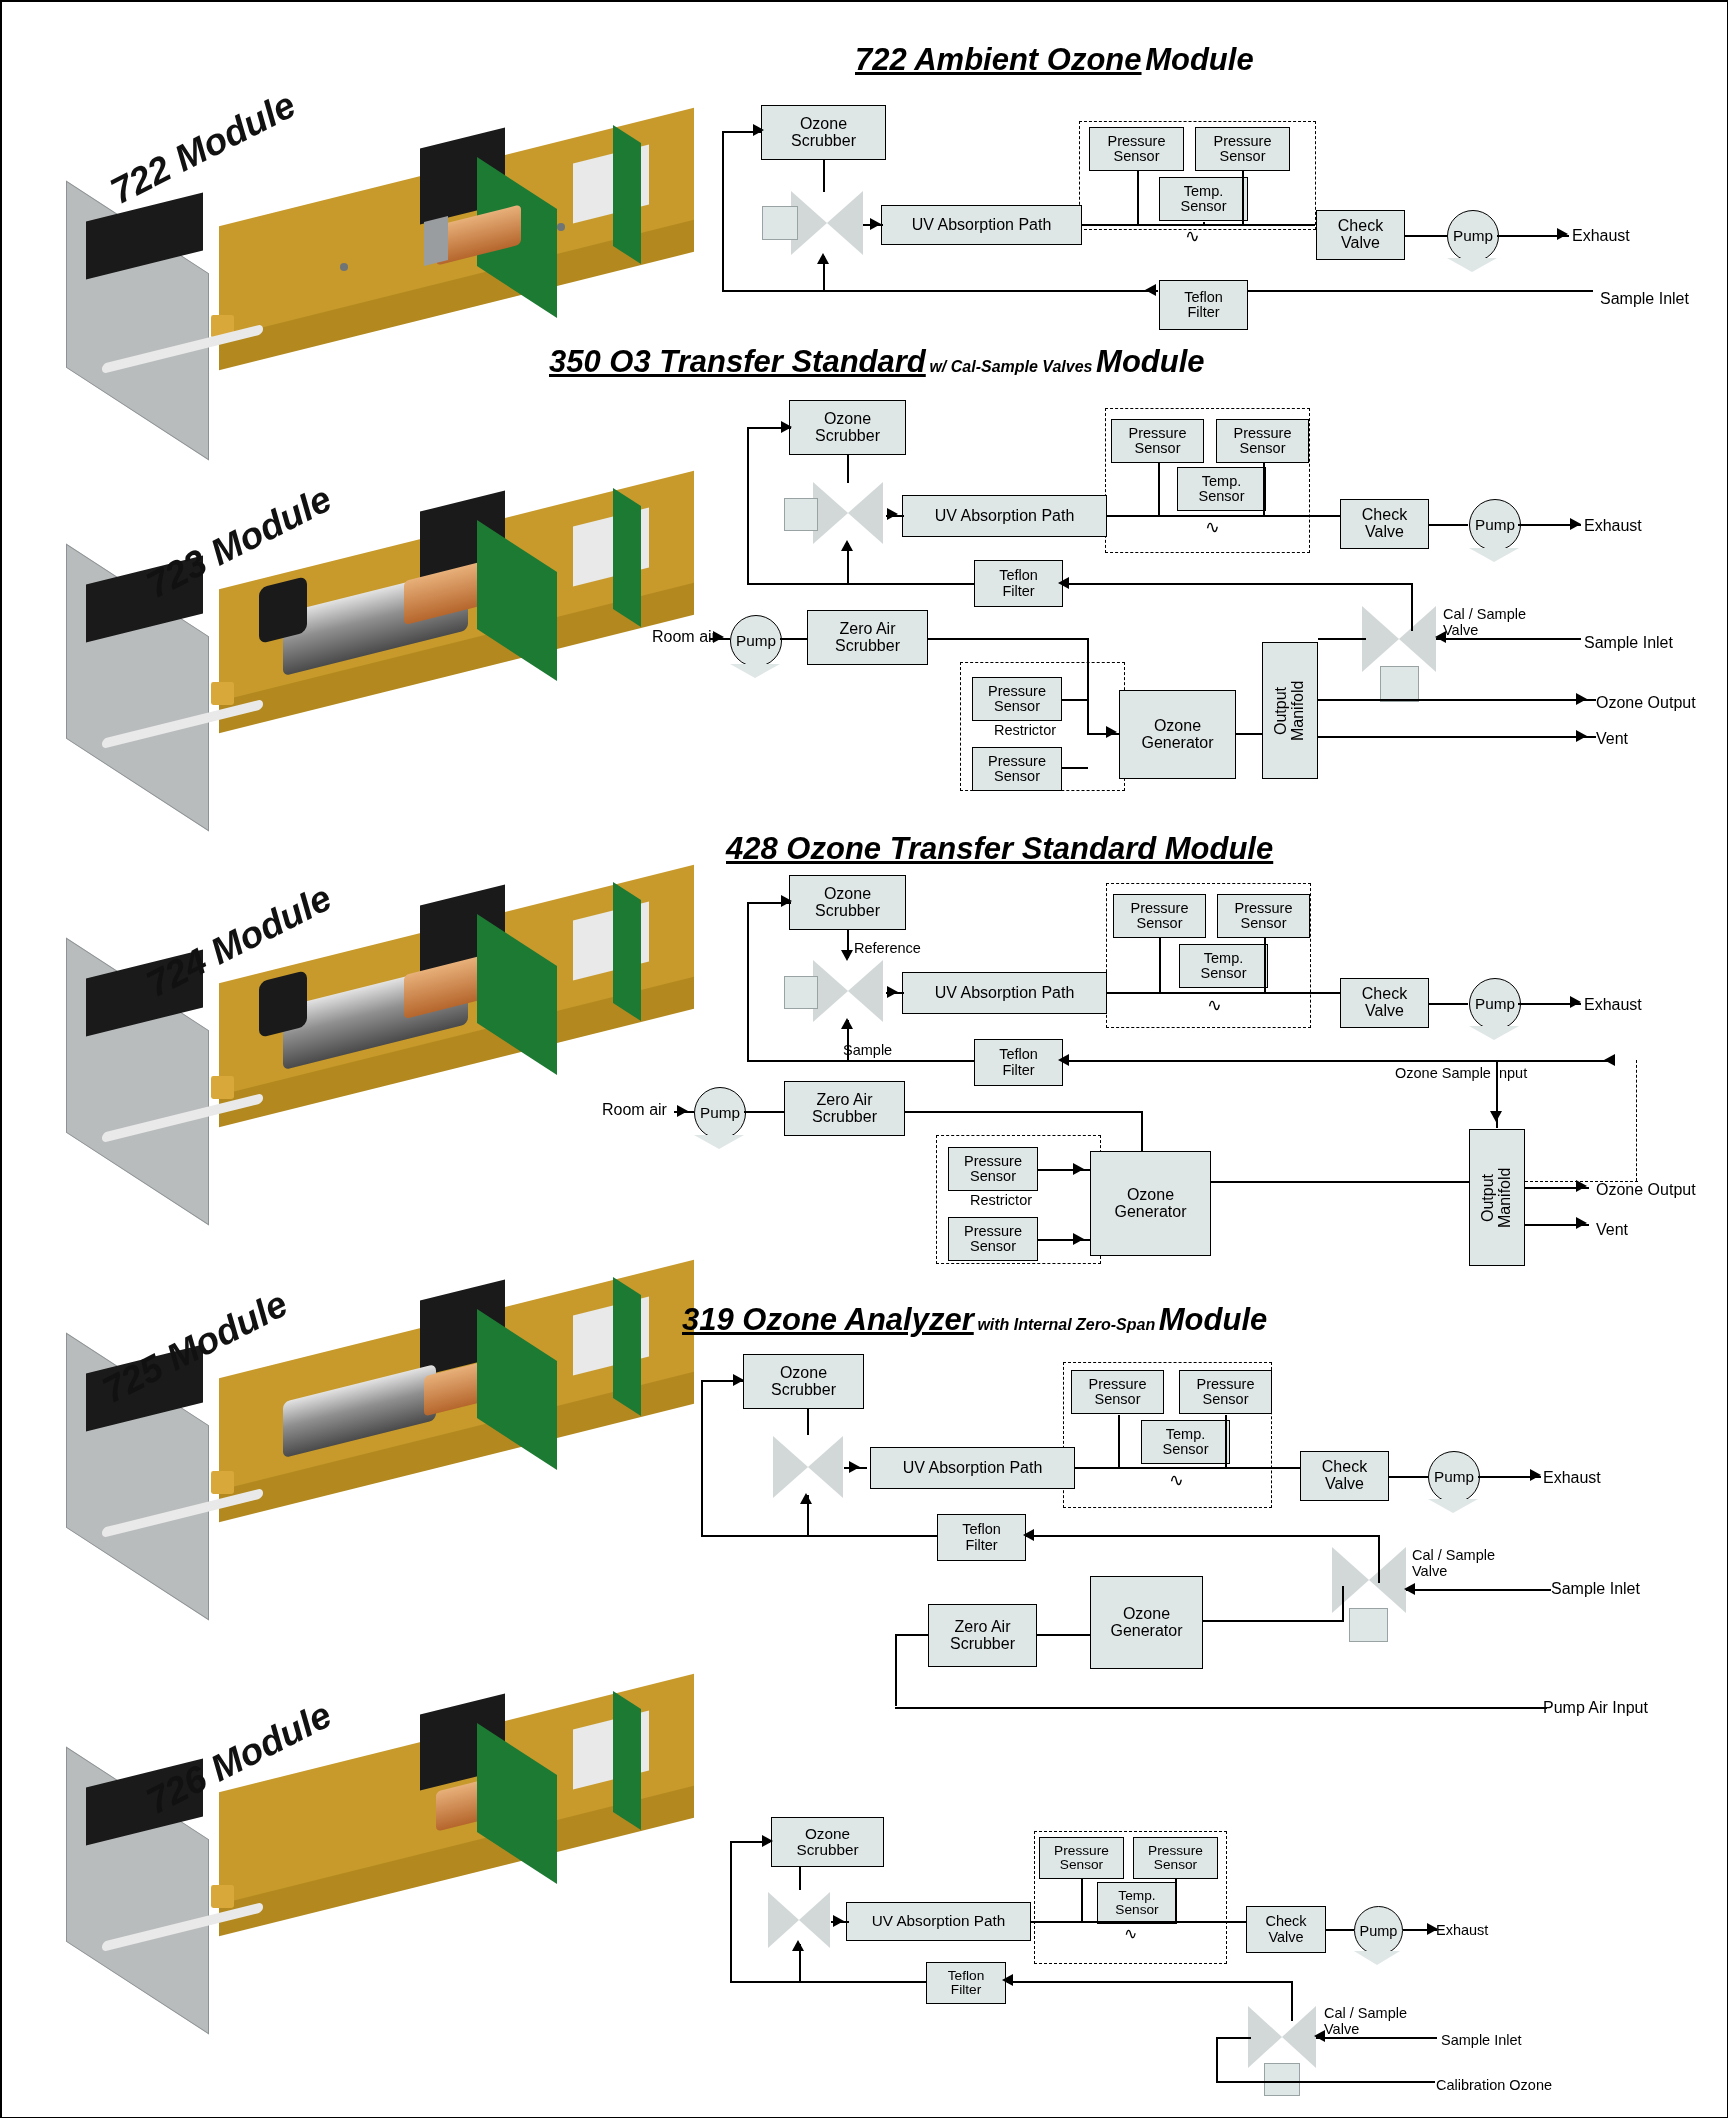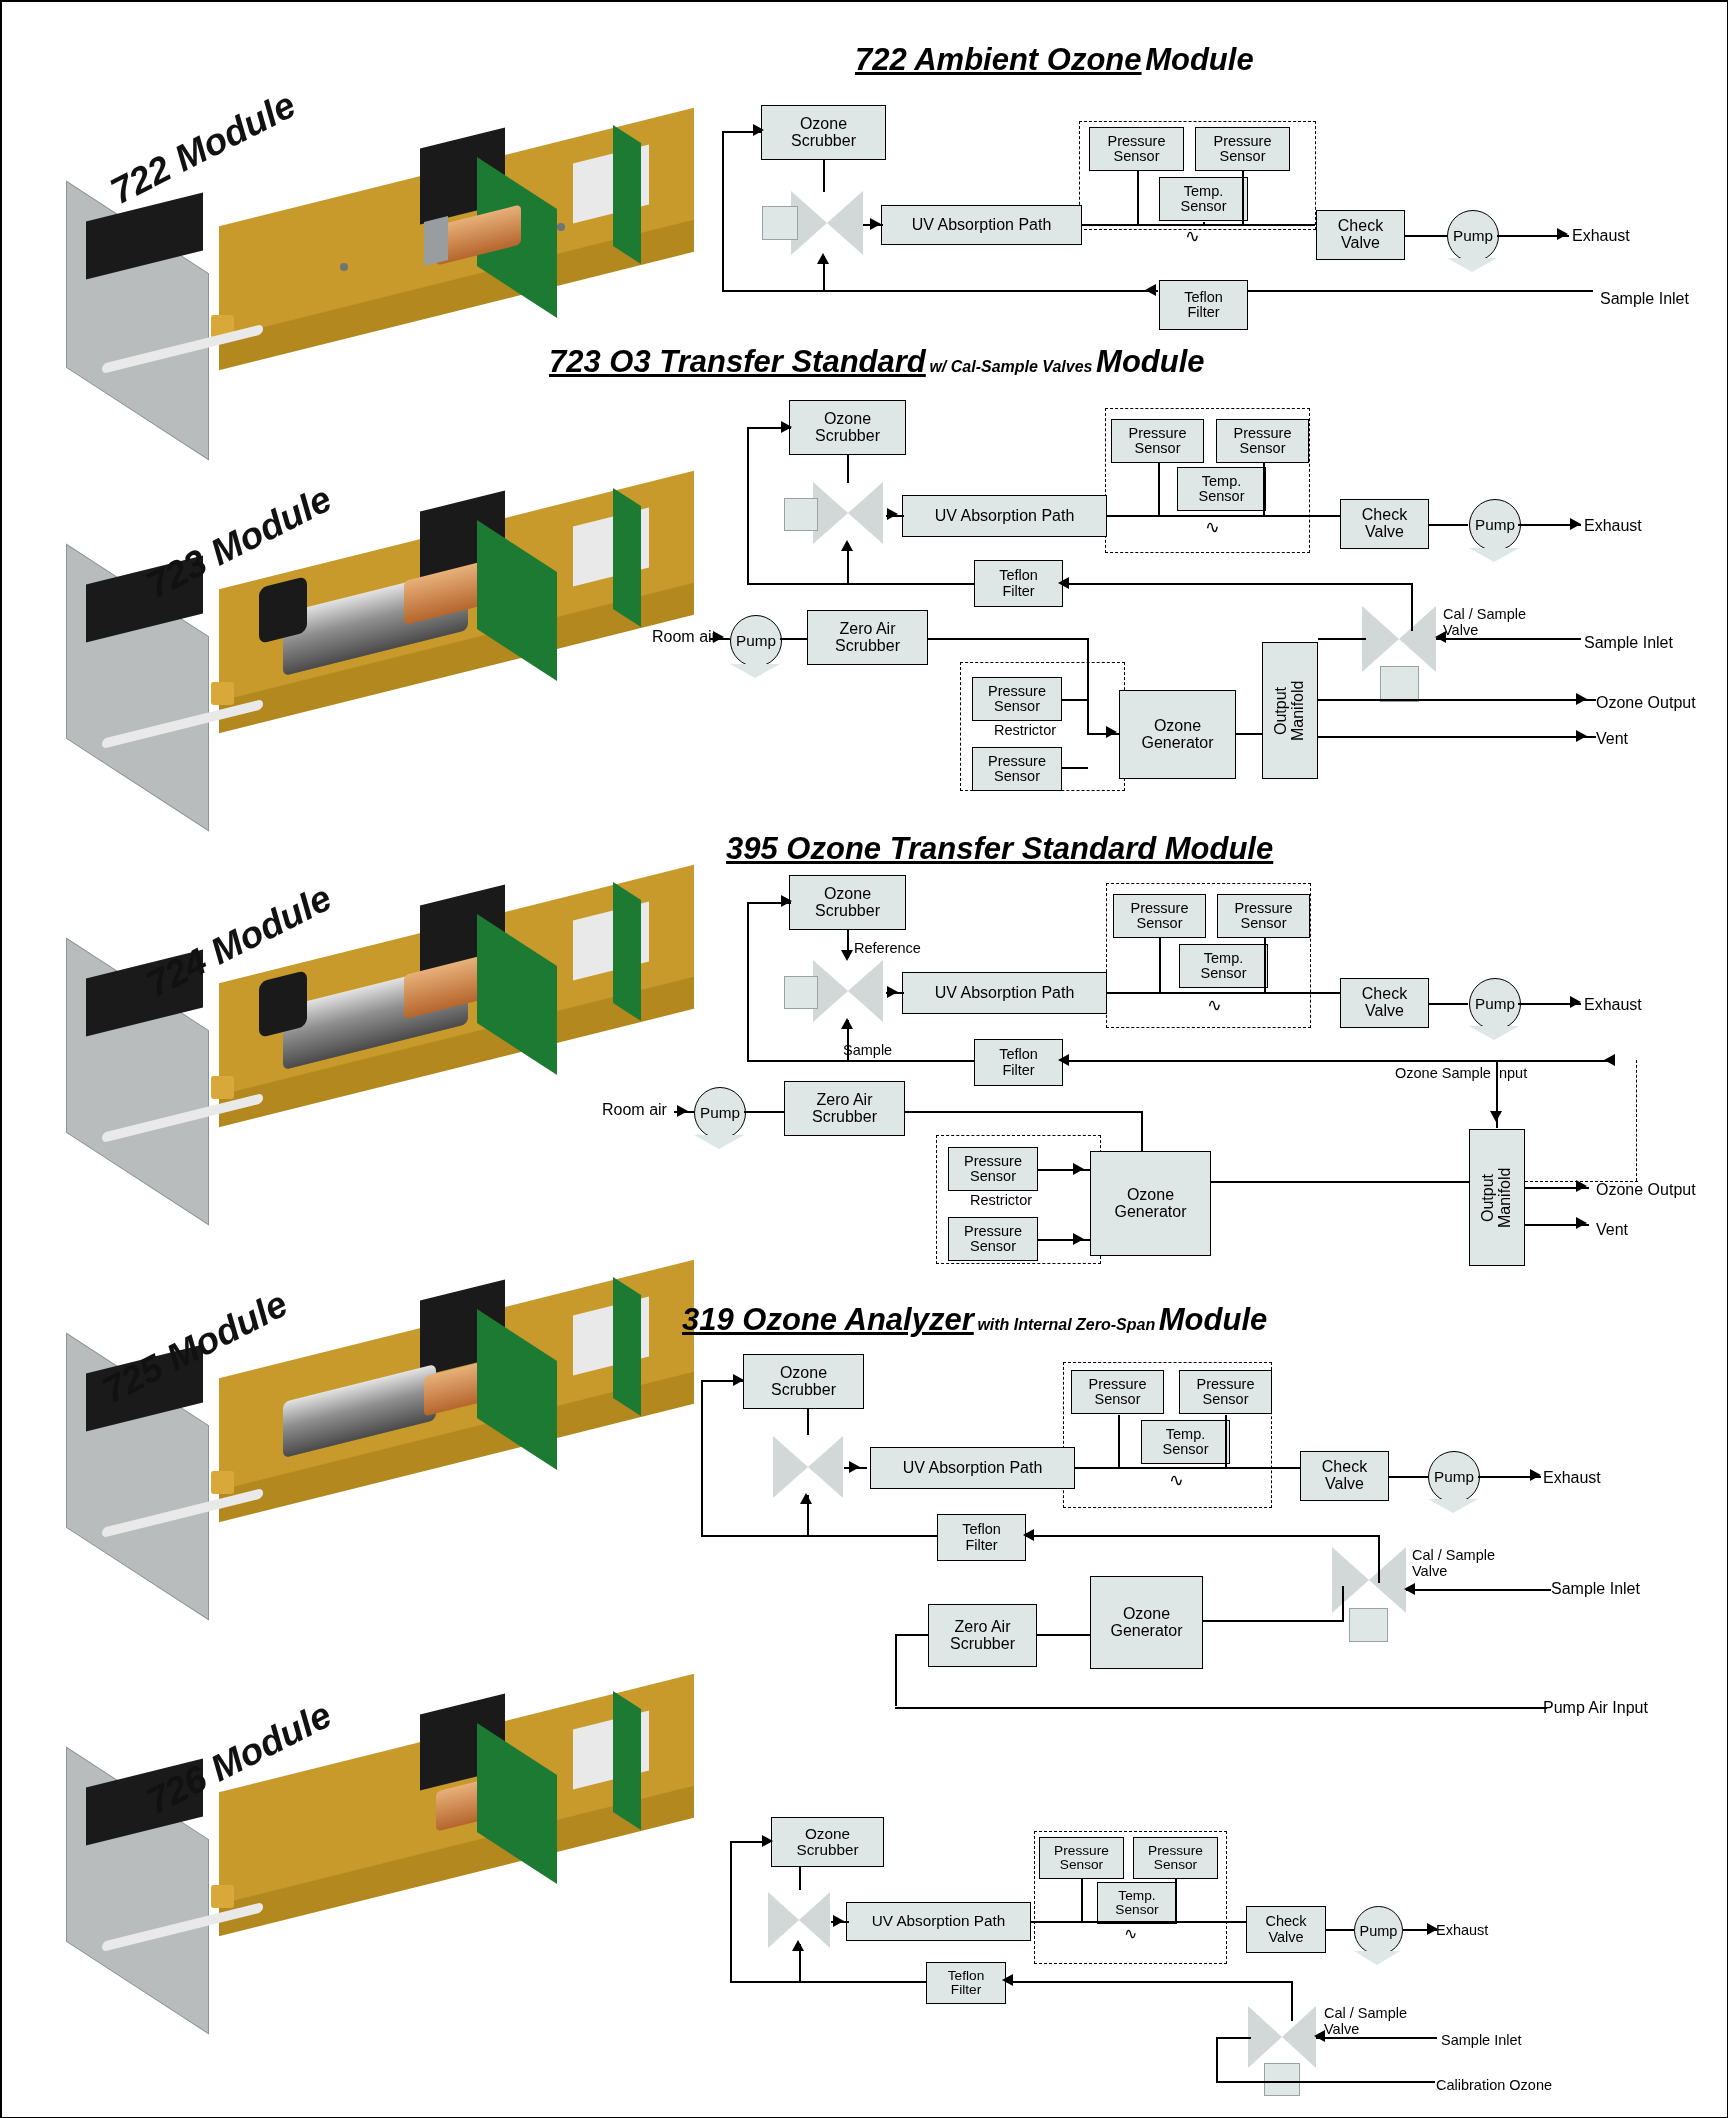--- a/index.html
+++ b/index.html
@@ -199,21 +199,21 @@
   <div class="ln v" style="left:1201px;top:220px;height:2.4px;"></div>
   <div class="lbl" style="left:1183px;top:224px;font-size:17.7px;">∿</div>
   <div class="ln h" style="left:1402px;top:233px;width:43px;"></div>
   <div class="ln h" style="left:1495px;top:233px;width:72px;"></div>
   <div class="arr r" style="left:1555px;top:226px;"></div>
   <div class="ln h" style="left:1245px;top:288px;width:346px;"></div>
   <div class="arr l" style="left:1143px;top:282px;"></div>
 </div>
 
 <div class="title" style="left:547px;top:342px;">
-  <span class="big"><u><span>723 O3 Transfer Standard</span></u></span>
+  <span class="big"><u><span>350 O3 Transfer Standard</span></u></span>
   <span class="small"> <span>w/ Cal-Sample Valves</span></span>
   <span class="big"> <span>Module</span></span>
 </div>
 
 <div>
   <div class="dash" style="left:1103px;top:406px;width:205px;height:145px;"></div>
   <div class="dash" style="left:958px;top:660px;width:165px;height:129px;"></div>
 
   <div class="box" style="left:787px;top:398px;width:117px;height:55px;white-space:pre-line;">Ozone
 Scrubber</div>
@@ -297,21 +297,21 @@
   <div class="ln h" style="left:1316px;top:636px;width:48px;"></div>
   <div class="ln h" style="left:1316px;top:697px;width:278px;"></div>
   <div class="arr r" style="left:1574px;top:691px;"></div>
   <div class="ln h" style="left:1316px;top:734px;width:278px;"></div>
   <div class="arr r" style="left:1574px;top:728px;"></div>
   <div class="ln h" style="left:1434px;top:636px;width:145px;"></div>
   <div class="arr l" style="left:1433px;top:629px;"></div>
 </div>
 
 <div class="title" style="left:724px;top:829px;">
-  <span class="big"><u><span>395 Ozone Transfer Standard Module</span></u></span>
+  <span class="big"><u><span>428 Ozone Transfer Standard Module</span></u></span>
 </div>
 
 <div>
   <div class="dash" style="left:1104px;top:881px;width:205px;height:145px;"></div>
   <div class="dash" style="left:934px;top:1133px;width:165px;height:129px;"></div>
 
   <div class="box" style="left:787px;top:873px;width:117px;height:55px;white-space:pre-line;">Ozone
 Scrubber</div>
   <div class="lbl sm" style="left:852px;top:938px;">Reference</div>
   <div class="lbl sm" style="left:841px;top:1040px;">Sample</div>

